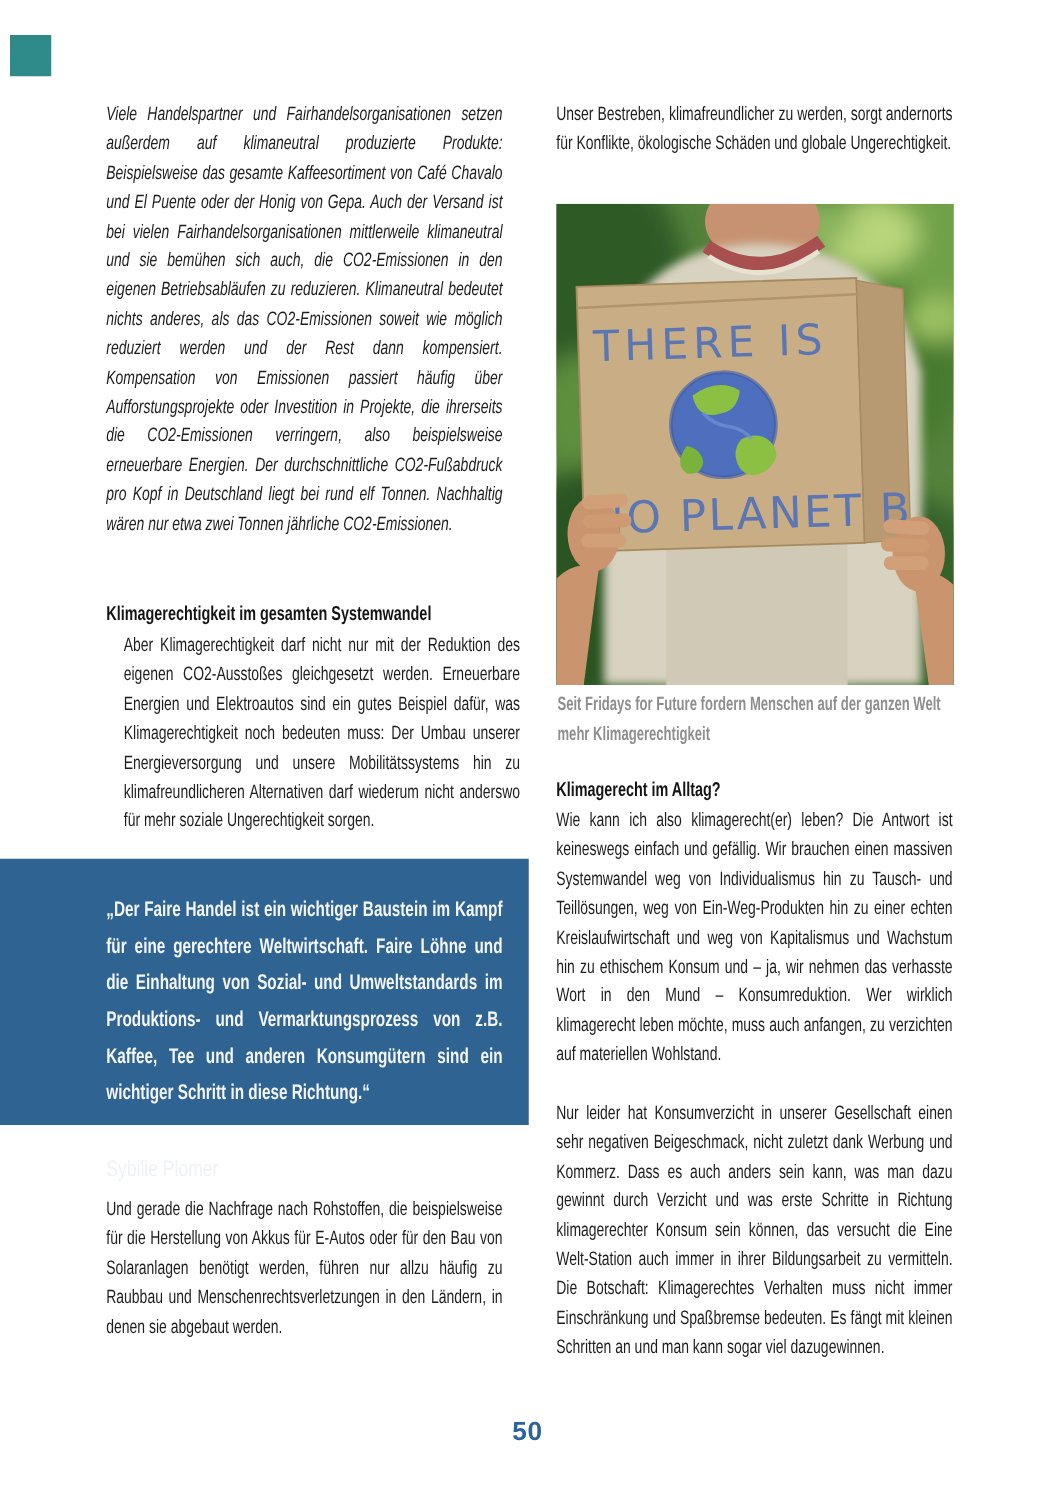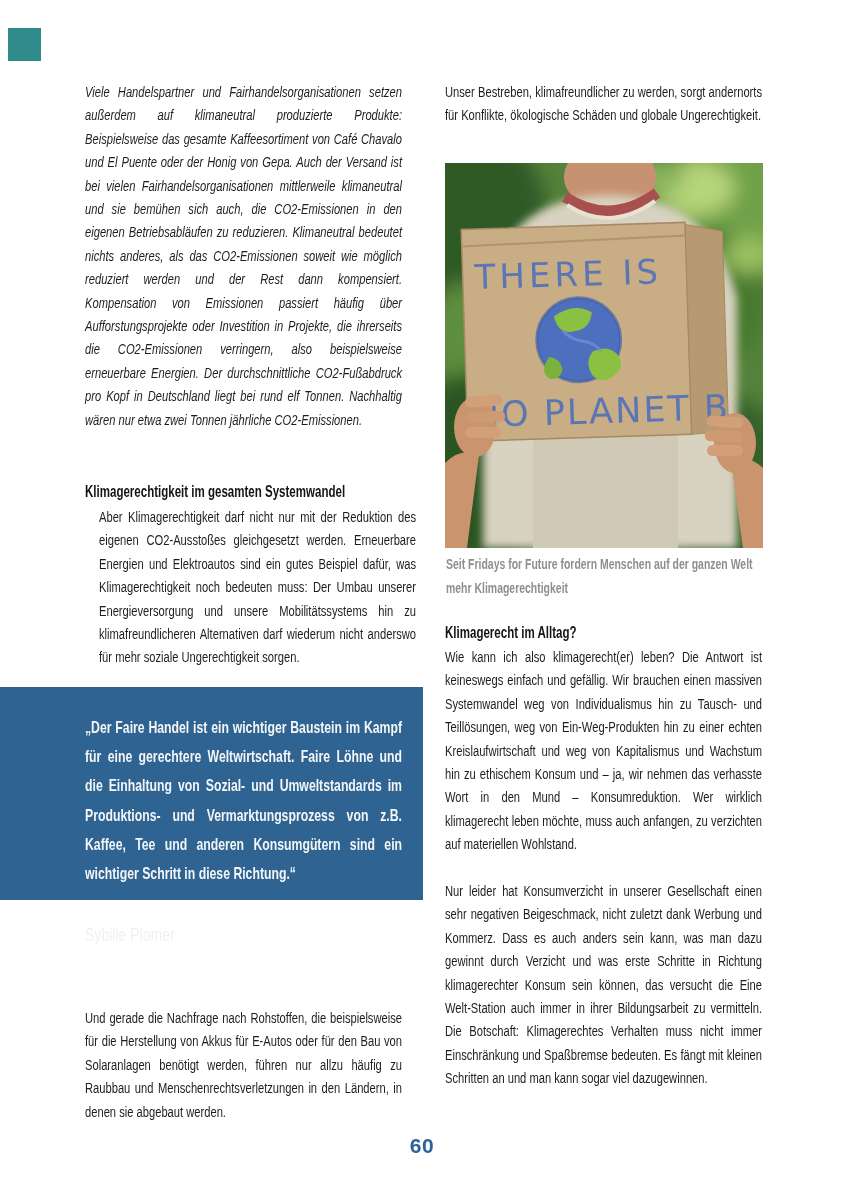--- a/index.html
+++ b/index.html
@@ -58,21 +58,21 @@
 
   <div class="abs" style="left:99px;top:505px;">
     <div class="tx">Aber Klimagerechtigkeit darf nicht nur mit der Reduktion des eigenen CO2-Ausstoßes gleichgesetzt werden. Erneuerbare Energien und Elektroautos sind ein gutes Beispiel dafür, was Klimagerechtigkeit noch bedeuten muss: Der Umbau unserer Energieversorgung und unsere Mobilitätssystems hin zu klimafreundlicheren Alternativen darf wiederum nicht anderswo für mehr soziale Ungerechtigkeit sorgen.</div>
   </div>
 
   <div class="quote-box">
     <div class="quote-text">„Der Faire Handel ist ein wichtiger Baustein im Kampf für eine gerechtere Weltwirtschaft. Faire Löhne und die Einhaltung von Sozial- und Umweltstandards im Produktions- und Vermarktungsprozess von z.B. Kaffee, Tee und anderen Konsumgütern sind ein wichtiger Schritt in diese Richtung.“</div>
     <div class="quote-attr">Sybille Plomer</div>
   </div>
 
-  <div class="abs" style="left:85px;top:1006px;">
+  <div class="abs" style="left:85px;top:956px;">
     <div class="tx">Und gerade die Nachfrage nach Rohstoffen, die beispielsweise für die Herstellung von Akkus für E-Autos oder für den Bau von Solaranlagen benötigt werden, führen nur allzu häufig zu Raubbau und Menschenrechtsverletzungen in den Ländern, in denen sie abgebaut werden.</div>
   </div>
 
   <div class="abs" style="left:445px;top:80px;">
     <div class="tx">Unser Bestreben, klimafreundlicher zu werden, sorgt andernorts für Konflikte, ökologische Schäden und globale Ungerechtigkeit.</div>
   </div>
 
   <div class="photo-frame">
     <svg width="318" height="385" viewBox="0 0 318 385" xmlns="http://www.w3.org/2000/svg">
       <defs>
@@ -148,15 +148,15 @@
   </div>
 
   <div class="abs" style="left:445px;top:645px;">
     <div class="tx">Wie kann ich also klimagerecht(er) leben? Die Antwort ist keineswegs einfach und gefällig. Wir brauchen einen massiven Systemwandel weg von Individualismus hin zu Tausch- und Teillösungen, weg von Ein-Weg-Produkten hin zu einer echten Kreislaufwirtschaft und weg von Kapitalismus und Wachstum hin zu ethischem Konsum und – ja, wir nehmen das verhasste Wort in den Mund – Konsumreduktion. Wer wirklich klimagerecht leben möchte, muss auch anfangen, zu verzichten auf materiellen Wohlstand.</div>
   </div>
 
   <div class="abs" style="left:445px;top:879px;">
     <div class="tx">Nur leider hat Konsumverzicht in unserer Gesellschaft einen sehr negativen Beigeschmack, nicht zuletzt dank Werbung und Kommerz. Dass es auch anders sein kann, was man dazu gewinnt durch Verzicht und was erste Schritte in Richtung klimagerechter Konsum sein können, das versucht die Eine Welt-Station auch immer in ihrer Bildungsarbeit zu vermitteln. Die Botschaft: Klimagerechtes Verhalten muss nicht immer Einschränkung und Spaßbremse bedeuten. Es fängt mit kleinen Schritten an und man kann sogar viel dazugewinnen.</div>
   </div>
 
-  <div class="page-number">60</div>
+  <div class="page-number">50</div>
 
 </div>
 
 </body></html>

